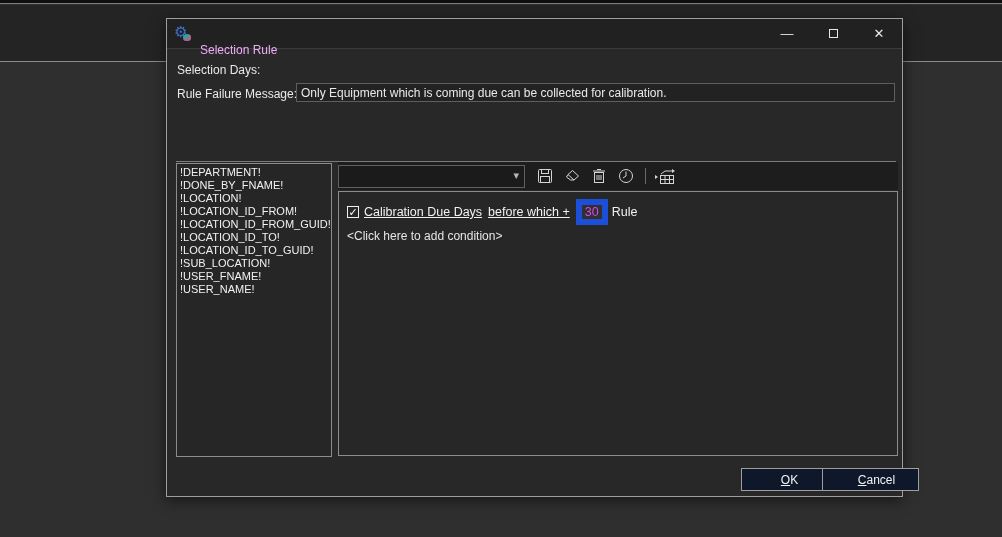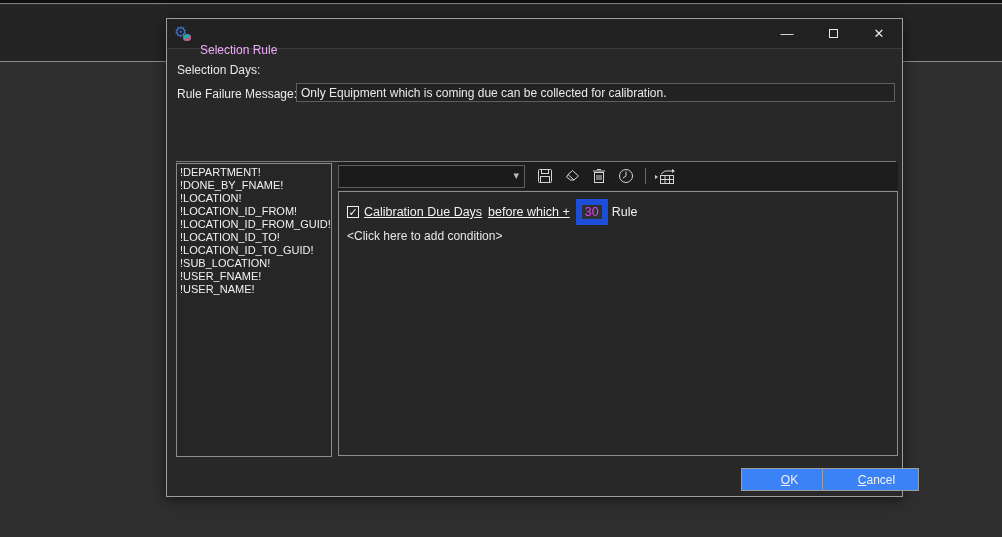--- a/index.html
+++ b/index.html
@@ -81,21 +81,21 @@
     display:inline-flex; align-items:center; justify-content:center;
     font-size:11px; line-height:10px; color:#ffffff; margin-right:5px; flex:none;
   }
   .cond-link { color:#f2f2f2; text-decoration:underline; cursor:pointer; margin-right:6px; }
   .valbox { border:6px solid #1d4ed8; background:#303030; padding:0 3px; margin-right:4px; color:#d946ef; }
   .add-cond { margin-top:4px; font-size:12px; color:#e6e6e6; cursor:pointer; }
 
   
   .dlgbtn {
     position:absolute; top:449px; width:97px; height:23px;
-    background:#3b82f6; border:1px solid #9e9e9e; color:#f2f2f2;
+    background:#0f172a; border:1px solid #9e9e9e; color:#f2f2f2;
     font-family:"Liberation Sans", sans-serif; font-size:12px; cursor:default;text-align:center;
   }
   .btn-ok { left:574px; }
   .btn-cancel { left:655px;padding-left:12px; }
 </style>
 </head>
 <body>
 
 <div class="top-strip"></div>
 <div class="upper-band"></div>

